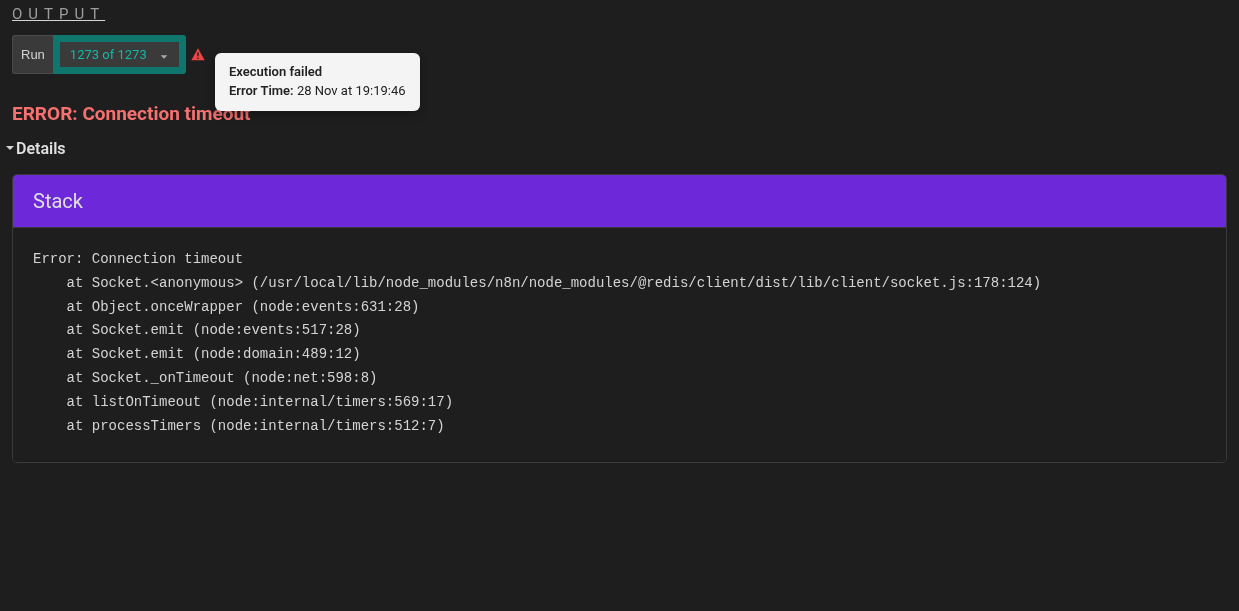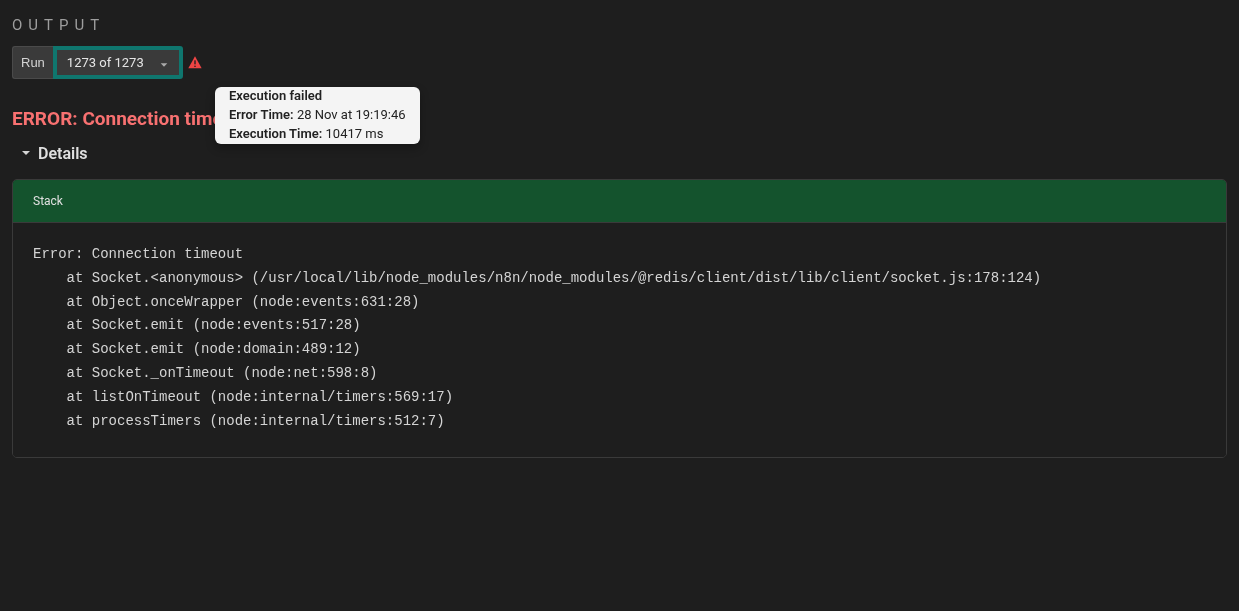--- a/index.html
+++ b/index.html
@@ -12,21 +12,22 @@
       background: #1e1e1e;
       color: #d4d4d4;
       font-family: -apple-system, BlinkMacSystemFont, "Segoe UI", Roboto, "Helvetica Neue", Arial, sans-serif;
       width: 1239px;
       height: 611px;
       overflow: hidden;
       position: relative;
     }
 
     .header {
-      padding: 16px 12px 0 12px;
+      padding: 5px 12px 0 12px;
+      text-decoration: underline;
     }
 
     .header-title {
       color: #9e9e9e;
       font-size: 15px;
       letter-spacing: 6px;
       font-weight: 400;
     }
 
     .controls-row {
@@ -42,22 +43,22 @@
       color: #d4d4d4;
       padding: 5px 8px;
       font-size: 13px;
       border-radius: 3px 0 0 3px;
       cursor: pointer;
       border-right: none;
     }
 
     .run-selector {
       background: #3a3a3a;
-      border: 4px solid #0f766e;
-      color: #e5e5e5;
+      border: 7px solid #0f766e;
+      color: #14b8a6;
       padding: 5px 32px 5px 10px;
       font-size: 13px;
       border-radius: 0 3px 3px 0;
       cursor: pointer;
       position: relative;
       display: flex;
       align-items: center;
       min-width: 130px;
     }
 
@@ -84,47 +85,46 @@
     }
 
     .warn-icon svg {
       width: 16px;
       height: 16px;
     }
 
     .tooltip {
       position: absolute;
       left: 215px;
-      top: 53px;
+      top: 30px;
       background: #f4f4f4;
       color: #222;
       border-radius: 6px;
-      padding: 0 14px;
+      padding: 10px 14px;
       font-size: 13px;
       line-height: 1.45;
       box-shadow: 0 4px 10px rgba(0,0,0,0.3);
       min-width: 185px;
     }
 
     .tooltip b {
       font-weight: 600;
     }
 
     .error-heading {
       color: #f87171;
       font-size: 19px;
       font-weight: 700;
       padding: 28px 12px 0 12px;
     }
 
     .details-toggle {
       display: flex;
       align-items: center;
-      gap: 6px;
-      padding: 14px 12px 0 20px;
+      padding: 14px 12px 0 4px;
       cursor: pointer;
     }
 
     .details-toggle svg {
       width: 12px;
       height: 12px;
       fill: #d4d4d4;
     }
 
     .details-text {
@@ -134,24 +134,24 @@
     }
 
     .stack-panel {
       margin: 16px 12px 0 12px;
       border: 1px solid #3a3a3a;
       border-radius: 5px;
       overflow: hidden;
     }
 
     .stack-header {
-      background: #14532d;
+      background: #6d28d9;
       padding: 14px 20px;
       color: #e0e0e0;
-      font-size: 12px;
+      font-size: 20px;
       border-bottom: 1px solid #3a3a3a;
     }
 
     .stack-body {
       background: #1e1e1e;
       padding: 20px 20px 24px 20px;
       color: #d4d4d4;
       font-family: "SFMono-Regular", Consolas, "Liberation Mono", Menlo, monospace;
       font-size: 14px;
       line-height: 1.7;
@@ -189,24 +189,20 @@
       <rect x="11" y="16" width="2" height="2" fill="#1e1e1e"></rect>
     </svg>
   </span>
 
   <div class="tooltip">
     <div><b>Execution failed</b></div>
     <div>
       <b>Error Time:</b>
       <span>28 Nov at 19:19:46</span>
     </div>
-    <div>
-      <b>Execution Time:</b>
-      <span>10417 ms</span>
-    </div>
   </div>
 </div>
 
 <div class="error-heading">ERROR: Connection timeout</div>
 
 <div class="details-toggle">
   <span>
     <svg viewBox="0 0 12 12">
         <path d="M2 4 L6 8 L10 4 Z"></path>
       </svg>

